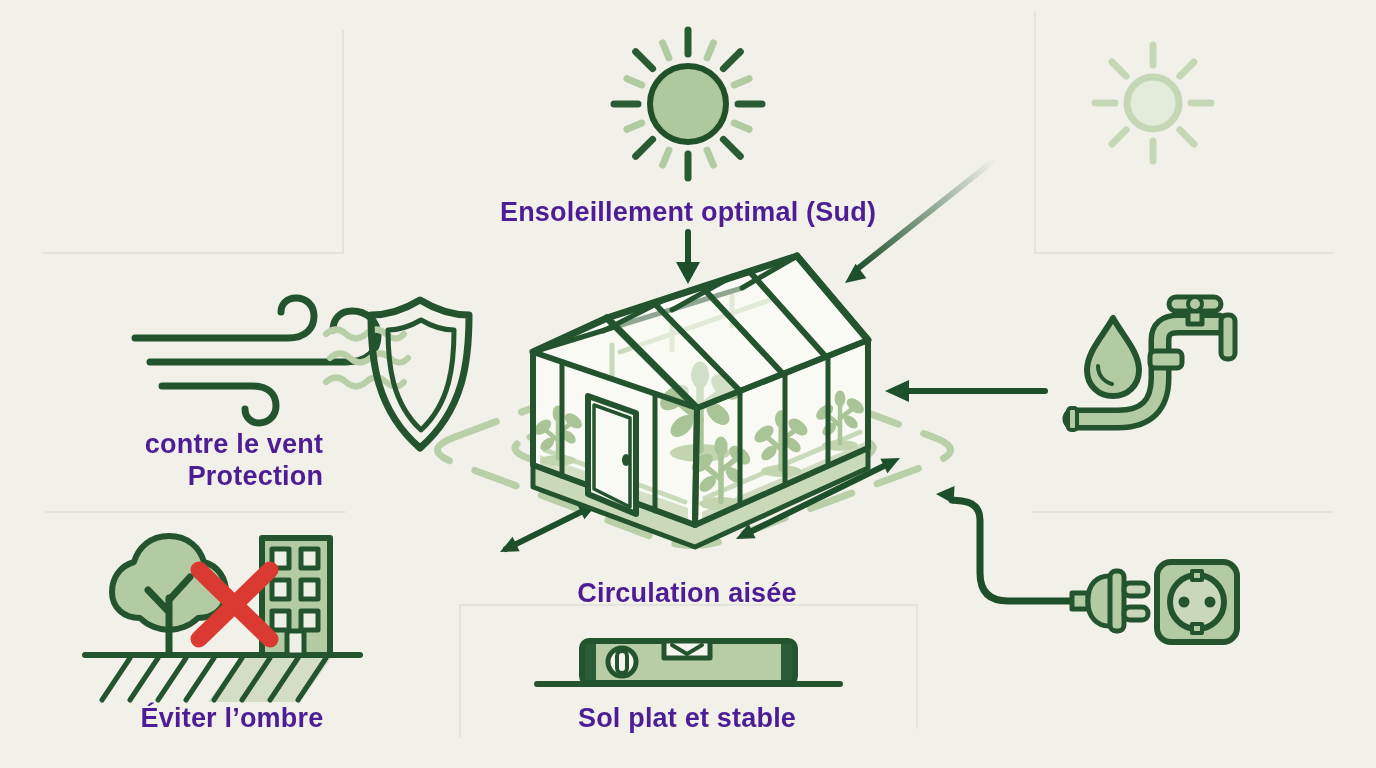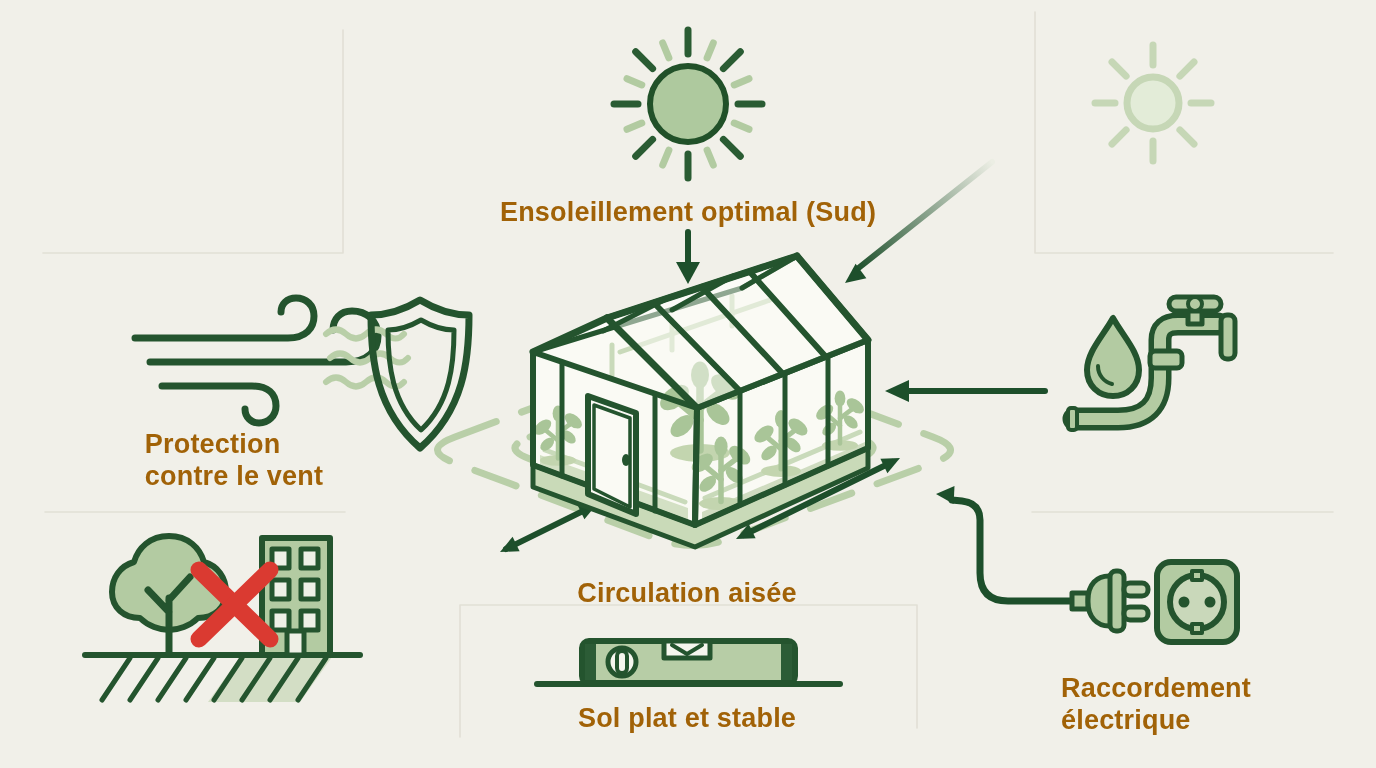--- a/index.html
+++ b/index.html
@@ -5,25 +5,25 @@
   html,body{margin:0;padding:0;background:#e8e7e0;}
   #stage{
     position:relative;width:1376px;height:768px;overflow:hidden;
     background:#f1f0e9;
     font-family:"Liberation Sans", sans-serif;
   }
   #artwork{position:absolute;left:0;top:0;}
   .label{
     position:absolute;
     transform:translateX(-50%);
-    text-align:left;
+    text-align:right;
     font-weight:700;
     font-size:27px;
     line-height:32px;
-    color:#a16207;
+    color:#4c1d95;
     white-space:nowrap;
     letter-spacing:.2px;
   }
   .label span{display:block;}
 </style>
 </head>
 <body>
 
 <div id="stage">
 
@@ -284,32 +284,31 @@
     <rect x="1192" y="624" width="10" height="9" fill="#b3cba2" stroke="#24542e" stroke-width="4"></rect>
   </g>
 </svg>
 
   <div class="label" style="left:688px;top:196px">
     <span>Ensoleillement optimal (Sud)</span>
   </div>
 
 
   <div class="label" style="left:234px;top:428px">
+    <span>contre le vent</span>
     <span>Protection</span>
-    <span>contre le vent</span>
-  </div>
-
-
+  </div>
+
+
+  <div class="label" style="left:232px;top:702px">
+    <span>Éviter l’ombre</span>
+  </div>
 
   <div class="label" style="left:687px;top:577px">
     <span>Circulation aisée</span>
   </div>
 
   <div class="label" style="left:687px;top:702px">
     <span>Sol plat et stable</span>
   </div>
 
-  <div class="label" style="left:1156px;top:672px">
-    <span>Raccordement</span>
-    <span>électrique</span>
-  </div>
 
 </div>
 
 </body></html>

